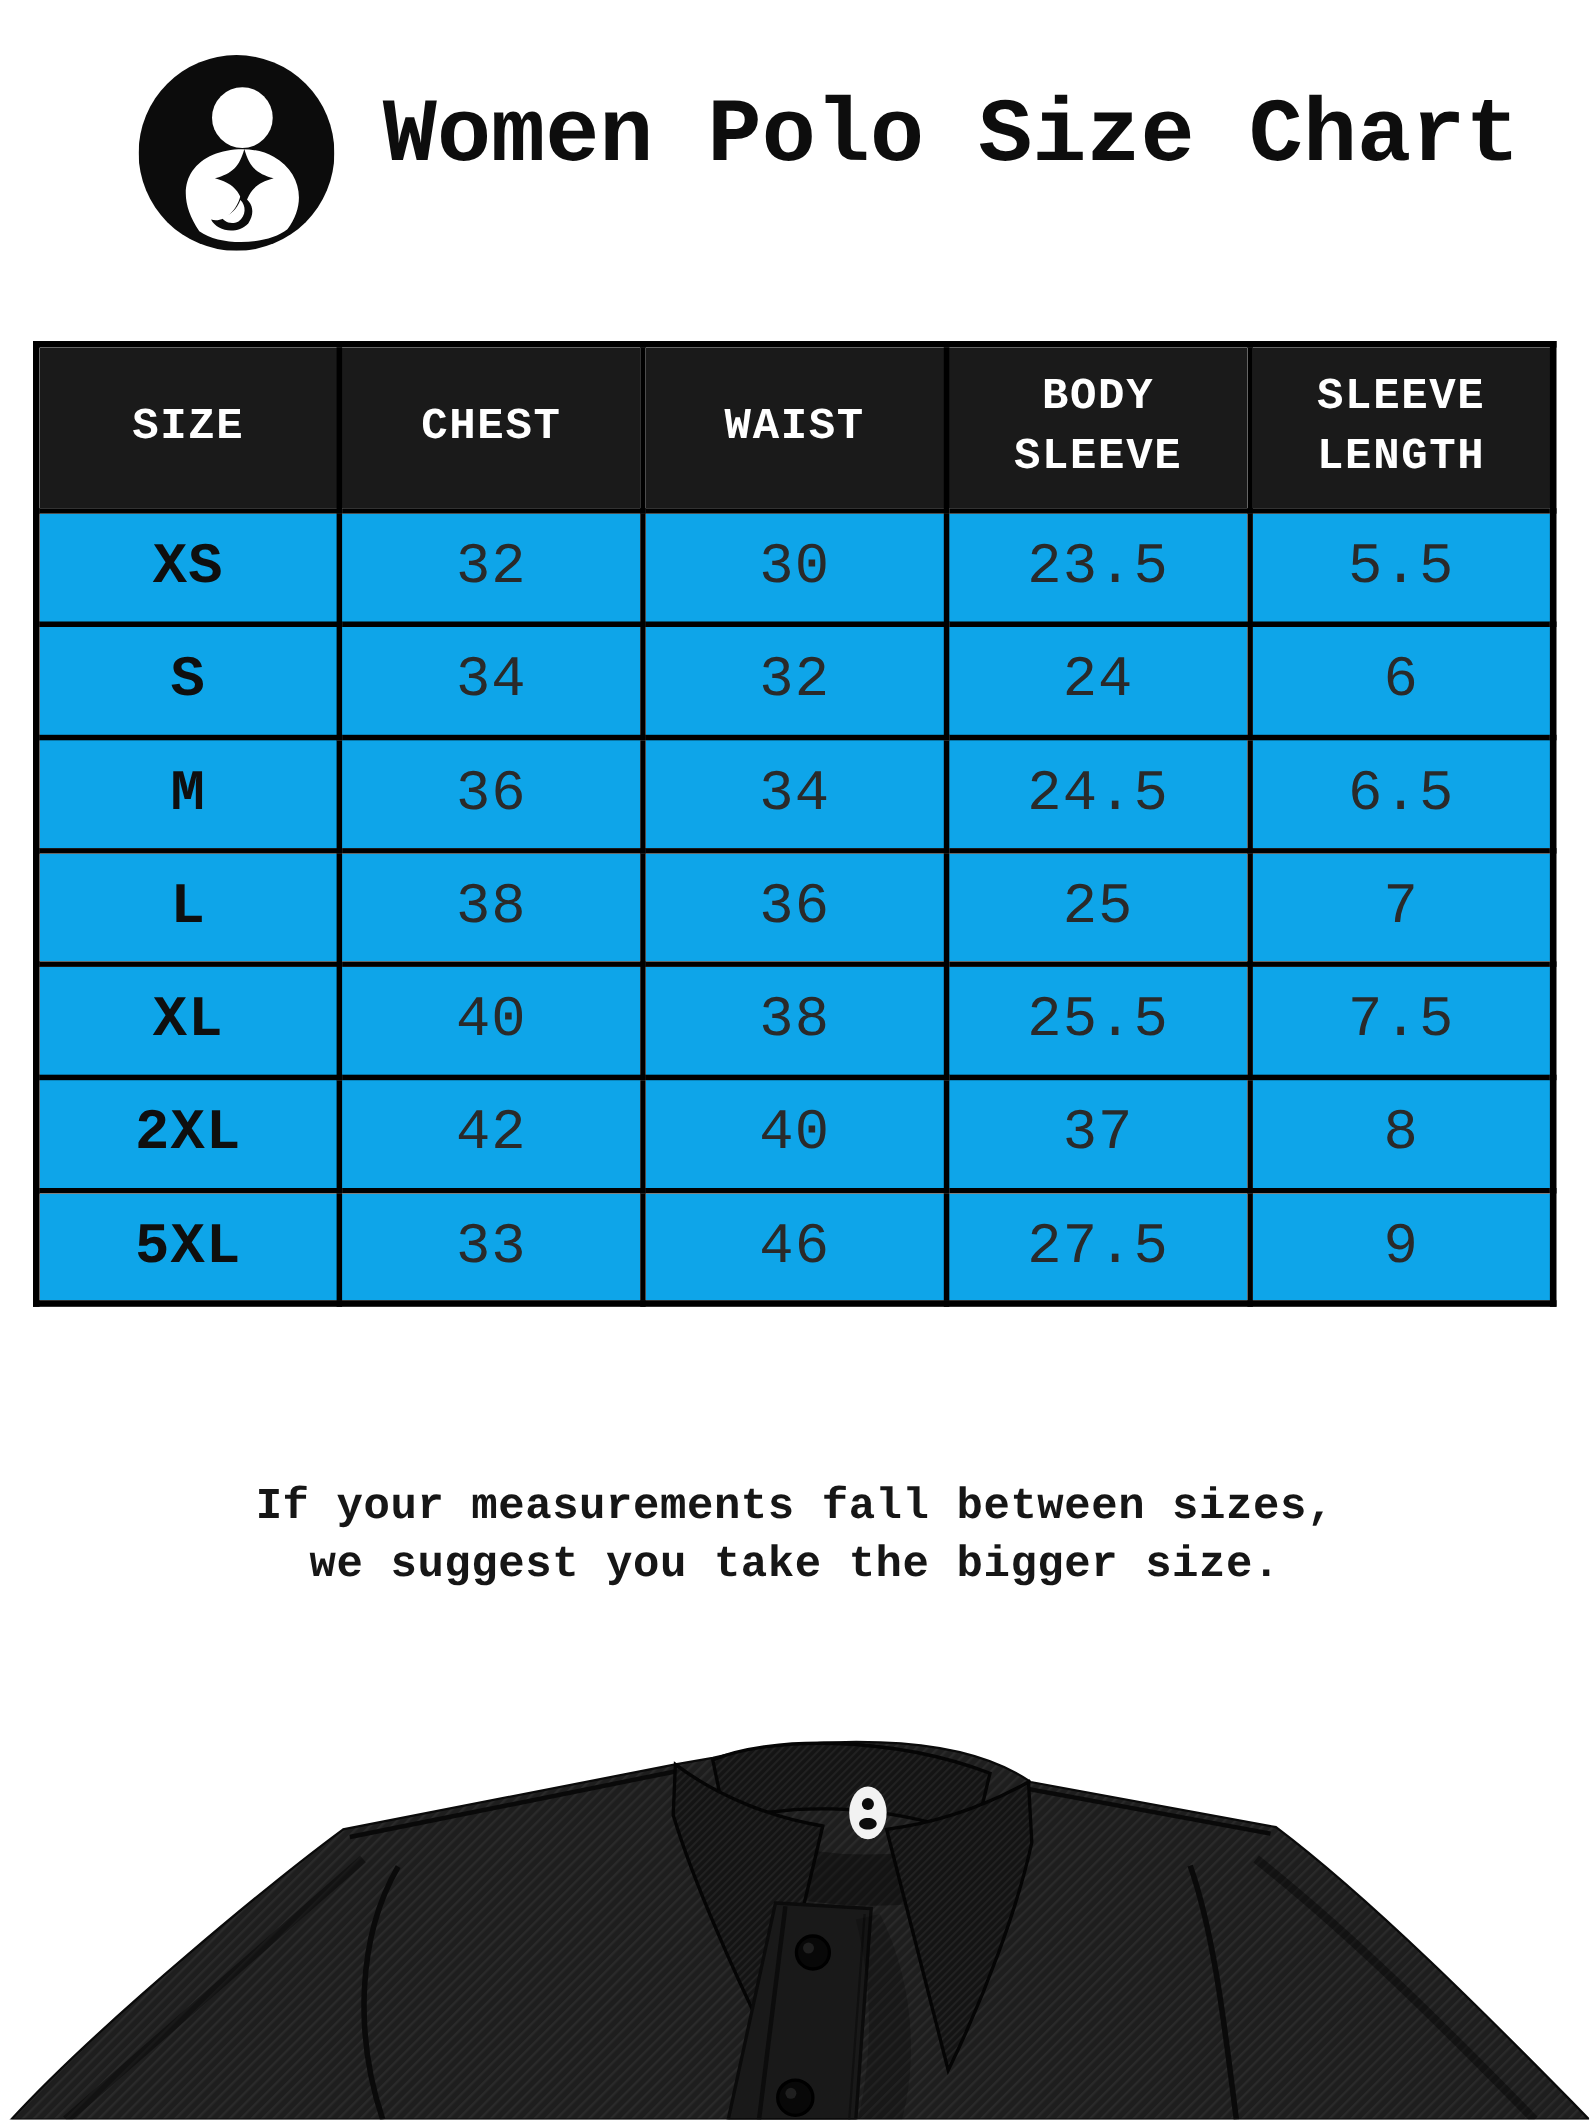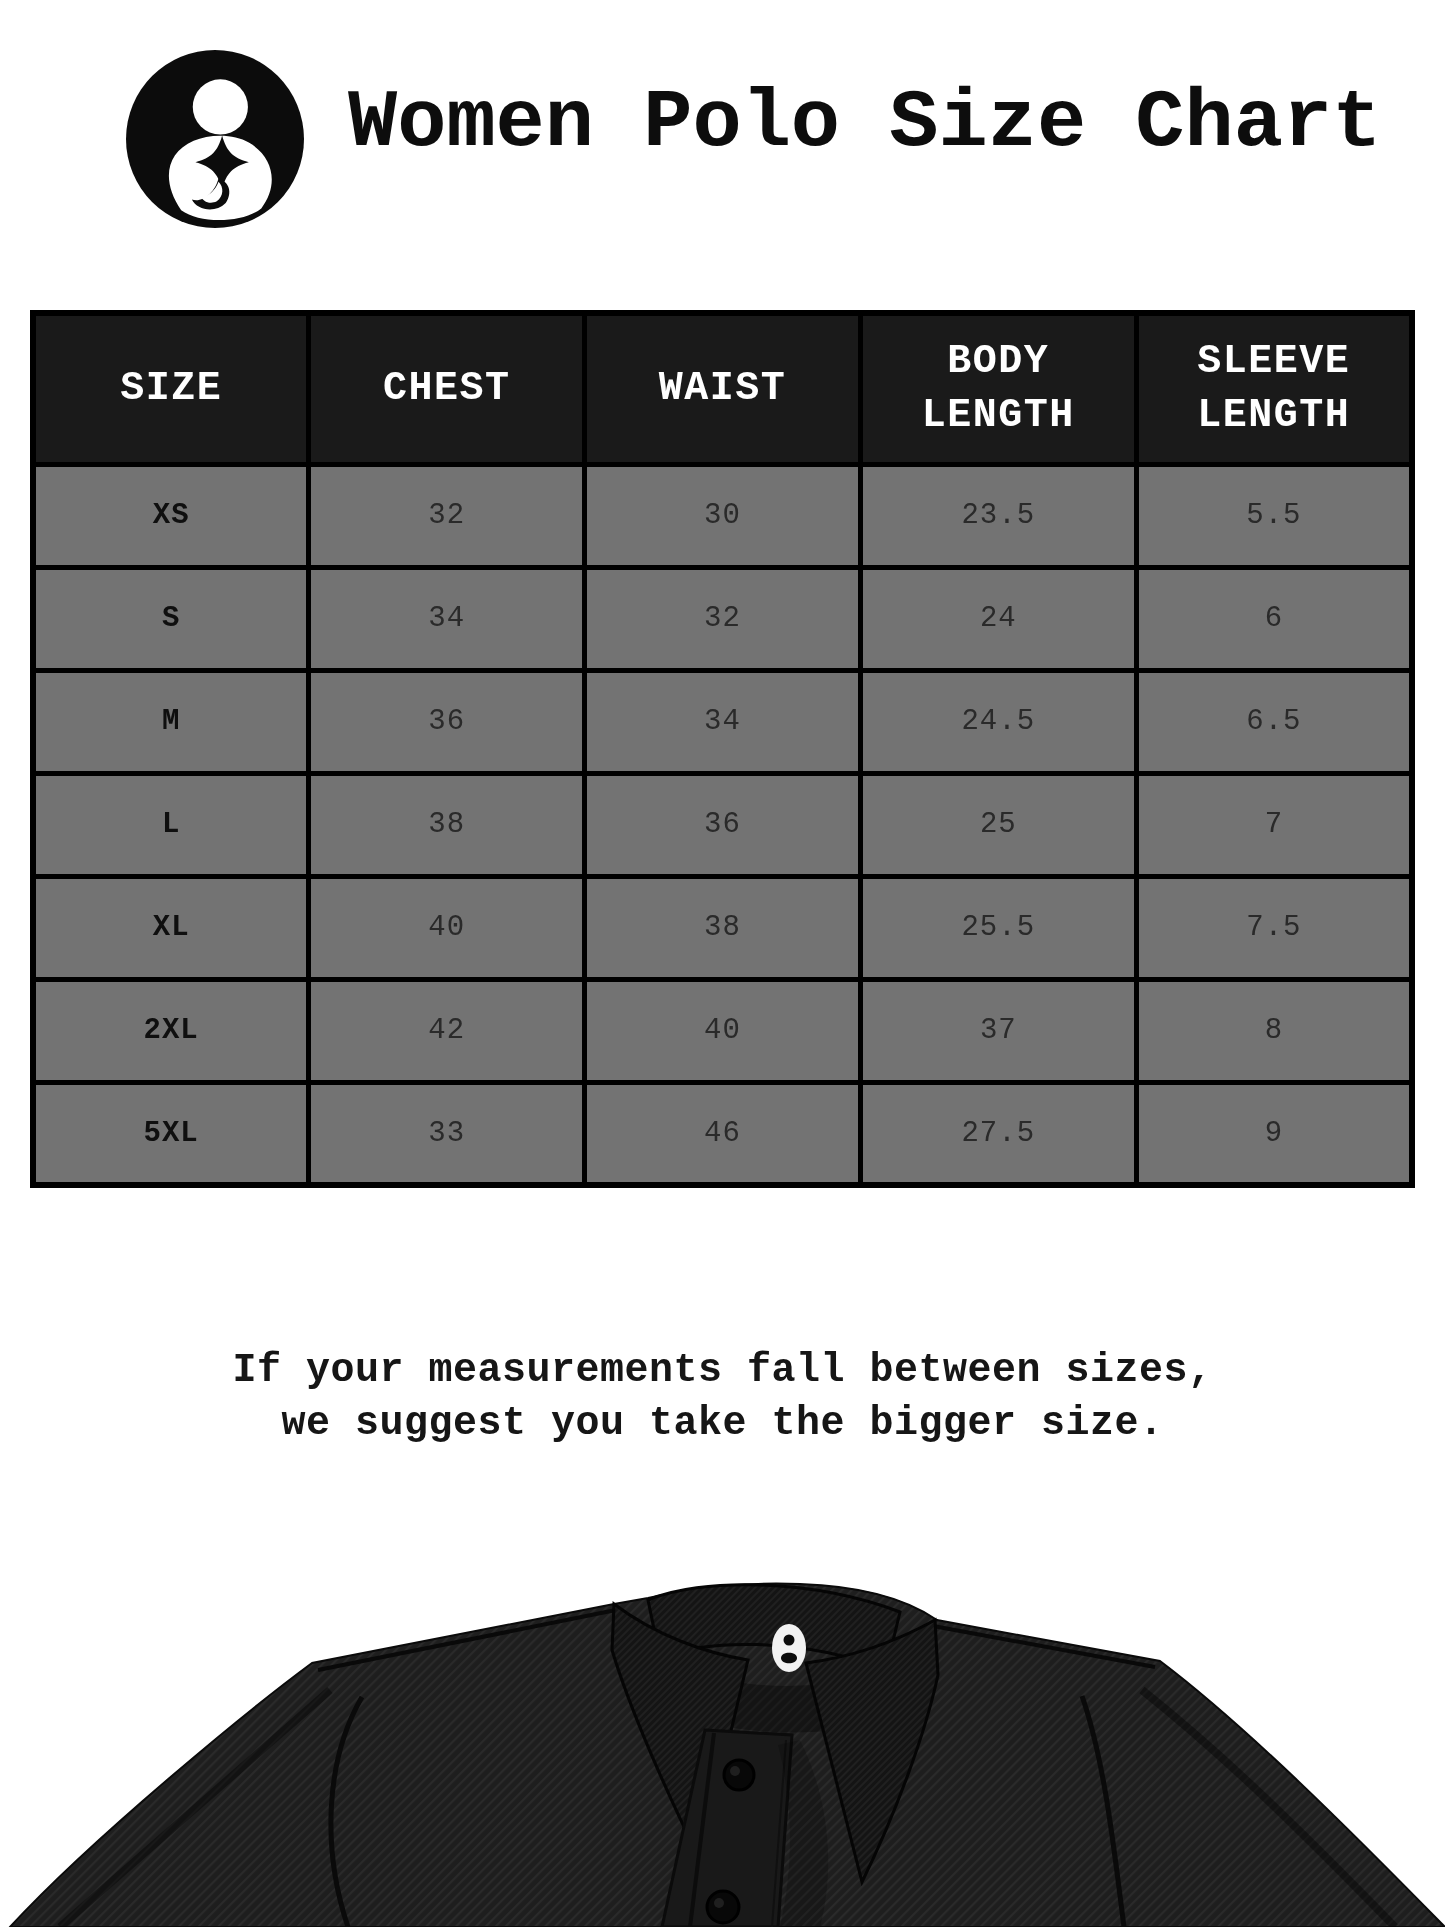--- a/index.html
+++ b/index.html
@@ -30,22 +30,22 @@
     overflow:hidden;
   }
   .size-table thead tr { height:151px; }
   .size-table tbody tr { height:103px; }
   .size-table th {
     background:#1a1a1a; color:#ffffff;
     font-size:40px; font-weight:bold; letter-spacing:1.5px;
     line-height:1.35; padding:0 30px;
   }
   .size-table td {
-    background:#737373; color:#2a2a2a;
-    font-size:29px; font-weight:normal; letter-spacing:1px;
+    background:#0ea5e9; color:#2a2a2a;
+    font-size:52px; font-weight:normal; letter-spacing:1px;
   }
   .size-table td.size-col {
     font-weight:bold; color:#0f0f0f;
   }
 
   
   .fit-note {
     position:absolute; left:0; top:1345px; width:1445px;
     text-align:center; font-size:40px; font-weight:bold;
     color:#161616; line-height:1.32; letter-spacing:0.5px;
@@ -73,21 +73,21 @@
   </svg>
 
   <div class="page-title">Women Polo Size Chart</div>
 
   <table class="size-table">
     <thead>
       <tr>
         <th>SIZE</th>
         <th>CHEST</th>
         <th>WAIST</th>
-        <th>BODY LENGTH</th>
+        <th>BODY SLEEVE</th>
         <th>SLEEVE LENGTH</th>
       </tr>
     </thead>
     <tbody>
       <tr>
         <td class="size-col">XS</td>
         <td>32</td>
         <td>30</td>
         <td>23.5</td>
         <td>5.5</td>

